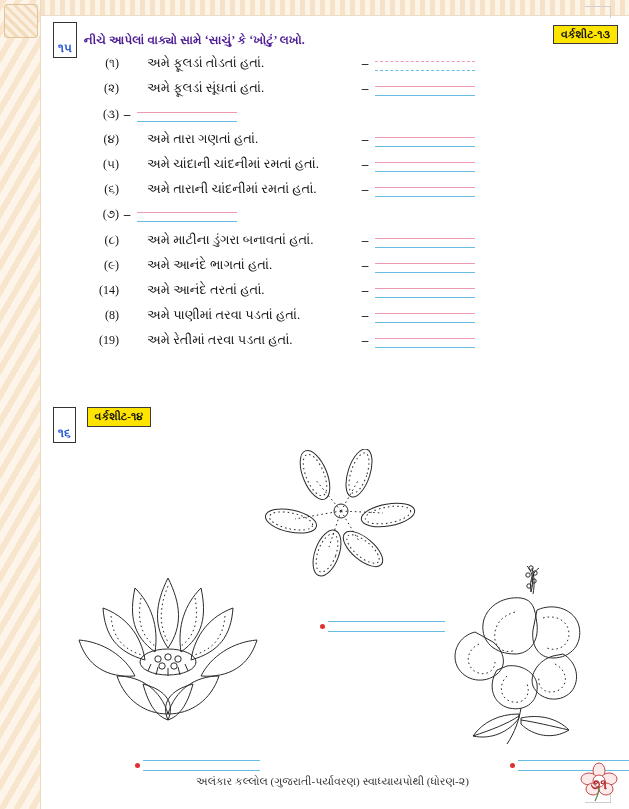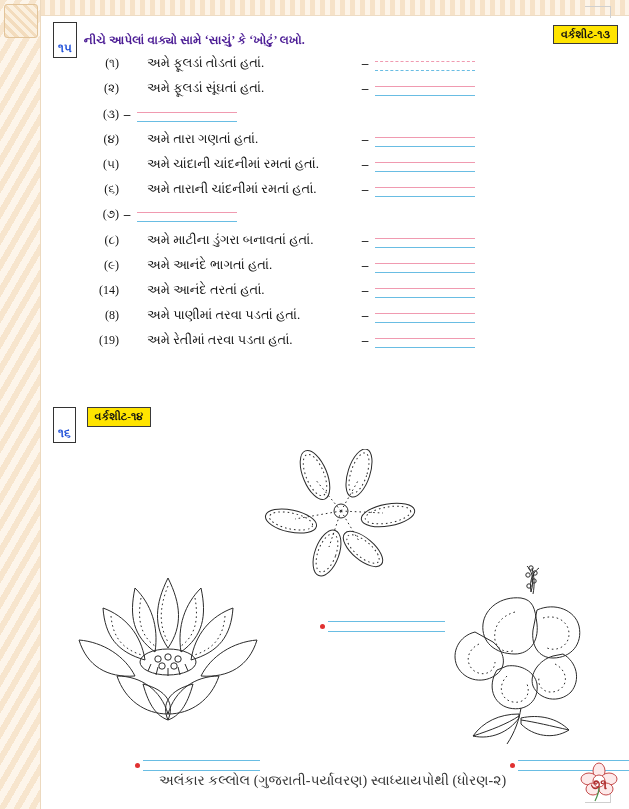--- a/index.html
+++ b/index.html
@@ -190,21 +190,21 @@
   #nl-1 { left: 275px; top: 186px; }
   #nl-2 { left: 90px; top: 325px; }
   #nl-3 { left: 465px; top: 325px; }
 
   
   #footer {
     position: absolute; left: 45px; bottom: 20px; width: 575px;
     text-align: center;
   }
   #footer-text {
-    font-size: 14px;
+    font-size: 11px;
     color: #333;
     font-family: "Liberation Serif", serif;
   }
   #page-flower {
     position: absolute; right: 8px; bottom: 6px; width: 44px; height: 44px;
   }
   #page-number {
     position: absolute; right: 22px; bottom: 16px;
     font-size: 14px; color: #b03030; font-weight: bold;
     font-family: "Liberation Serif", serif;

